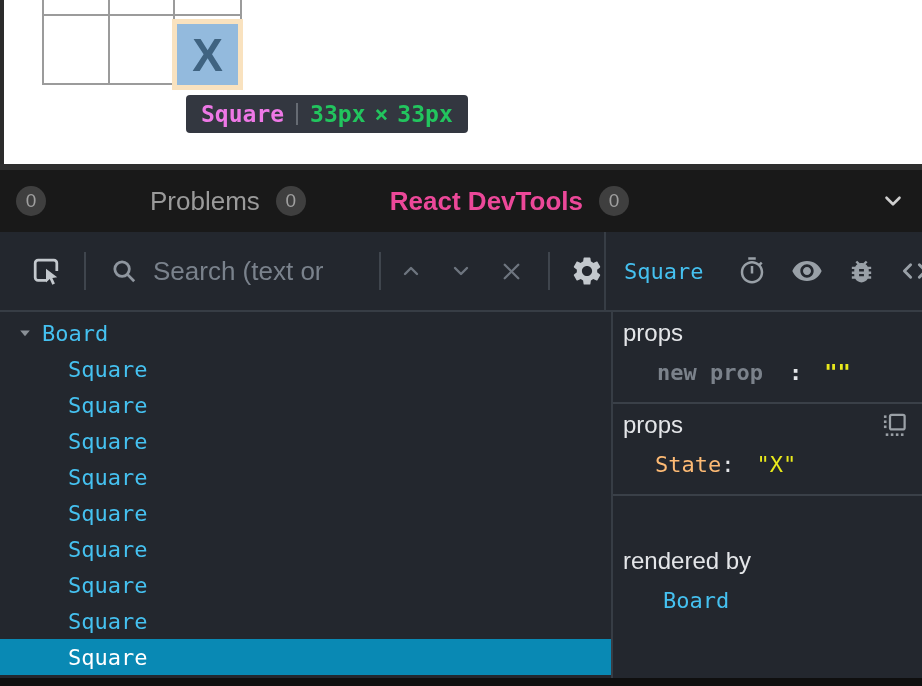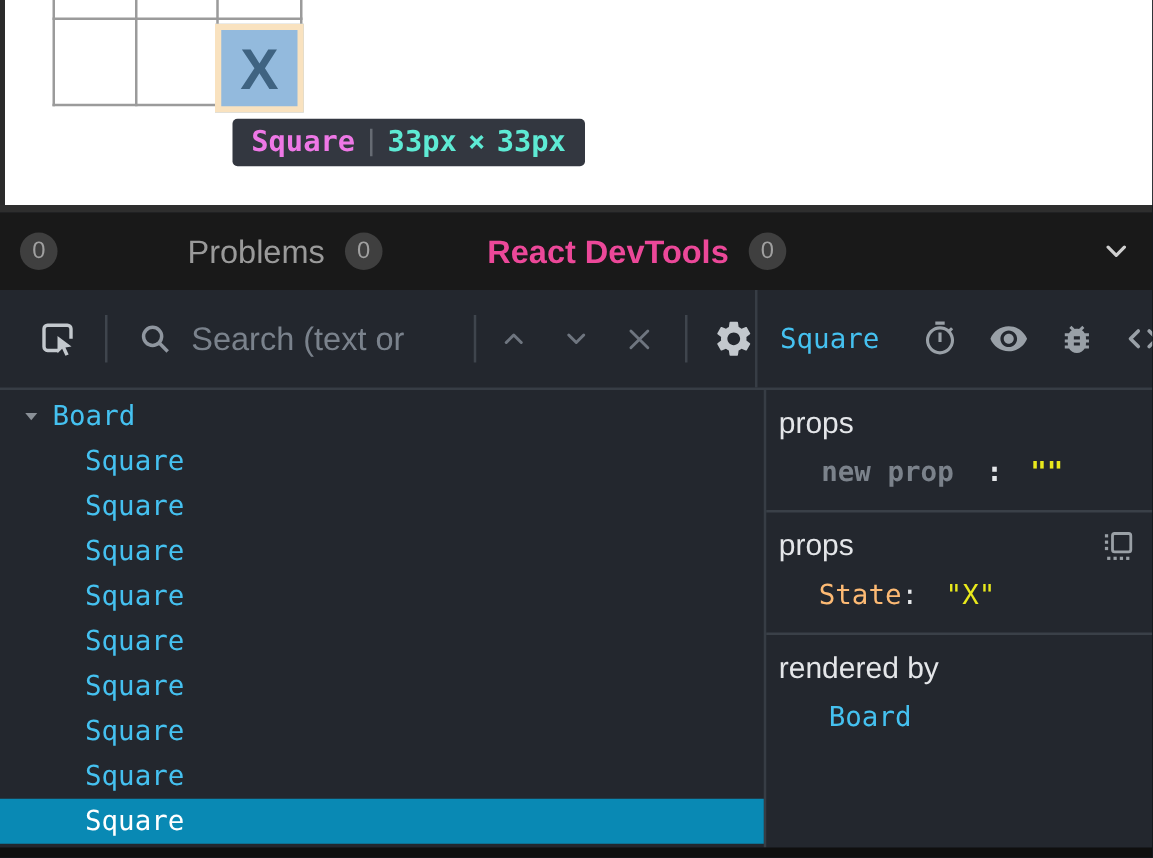--- a/index.html
+++ b/index.html
@@ -18,21 +18,21 @@
   .h1 { left:42px; top:14px; width:200px; height:2px; }
   .h2 { left:42px; top:83px; width:200px; height:2px; }
   .inspect-highlight { position:absolute; left:172px; top:19px; width:71px; height:71px;
     background:#93badd; border:5px solid #f9e2bf; display:flex; align-items:center; justify-content:center; }
   .cell-x { font-size:46px; font-weight:bold; color:#3f6381; line-height:1; }
   .size-tooltip { position:absolute; left:186px; top:95px; height:38px; padding:0 15px;
     background:#333740; border-radius:4px; display:inline-flex; align-items:center; gap:12px;
     font-family:"DejaVu Sans Mono", monospace; font-weight:bold; font-size:23px; white-space:nowrap; }
   .tt-name { color:#ee78e6; }
   .tt-sep { width:2px; height:22px; background:#666b73; }
-  .tt-dims { display:flex; gap:9px; color:#5eead4; }
+  .tt-dims { display:flex; gap:9px; color:#22c55e; }
 
   
   .devtools { position:absolute; left:0; top:164px; width:922px; height:522px;
     display:flex; flex-direction:column; background:#23272e; }
   .dt-topline { height:6px; background:#2e2e2e; }
 
   .tabbar { height:62px; background:#191919; display:flex; align-items:center; font-size:26px; }
   .tab-label { color:#9a9a9a; }
   .tab-label.active { color:#ec4899; font-weight:bold; }
   .badge { width:30px; height:30px; border-radius:50%; background:#3f3f3f; color:#a0a0a0;
@@ -60,22 +60,22 @@
 
   .main { flex:1; min-height:0; display:flex; }
   .tree { width:613px; border-right:2px solid #373d45; padding-top:3px;
     font-family:"DejaVu Sans Mono", monospace; font-size:22px; color:#45c1f0; }
   .tree-row { height:36px; display:flex; align-items:center; }
   .tree-row .caret { color:#8a9097; margin-left:18px; margin-right:10px; display:flex; }
   .tree-row.child { padding-left:68px; }
   .tree-row.selected { background:#0989b4; color:#ffffff; }
 
   .details { flex:1; display:flex; flex-direction:column; }
-  .section { border-bottom:2px solid #3a4048; padding:13px 12px 17px 10px; }
-  .section:last-child { border-bottom:none; }
+  .section { border-bottom:2px solid #3a4048; padding:7px 12px 17px 10px; }
+  .section:last-child { border-bottom:none;margin-top:44px; }
   .sec-header { font-size:24px; color:#e4e6e9; display:flex; align-items:center; justify-content:space-between; }
   .sec-row { margin-top:13px; font-family:"DejaVu Sans Mono", monospace; font-size:22px;
     display:flex; align-items:center; }
   .row-props { padding-left:34px;font-weight:bold; }
   .row-hooks { padding-left:32px; }
   .row-rendered { padding-left:40px; }
   .prop-name { color:#7b828b; }
   .colon { color:#e4e6e9; }
   .gap26 { margin-left:26px; }
   .gap22 { margin-left:22px; }

